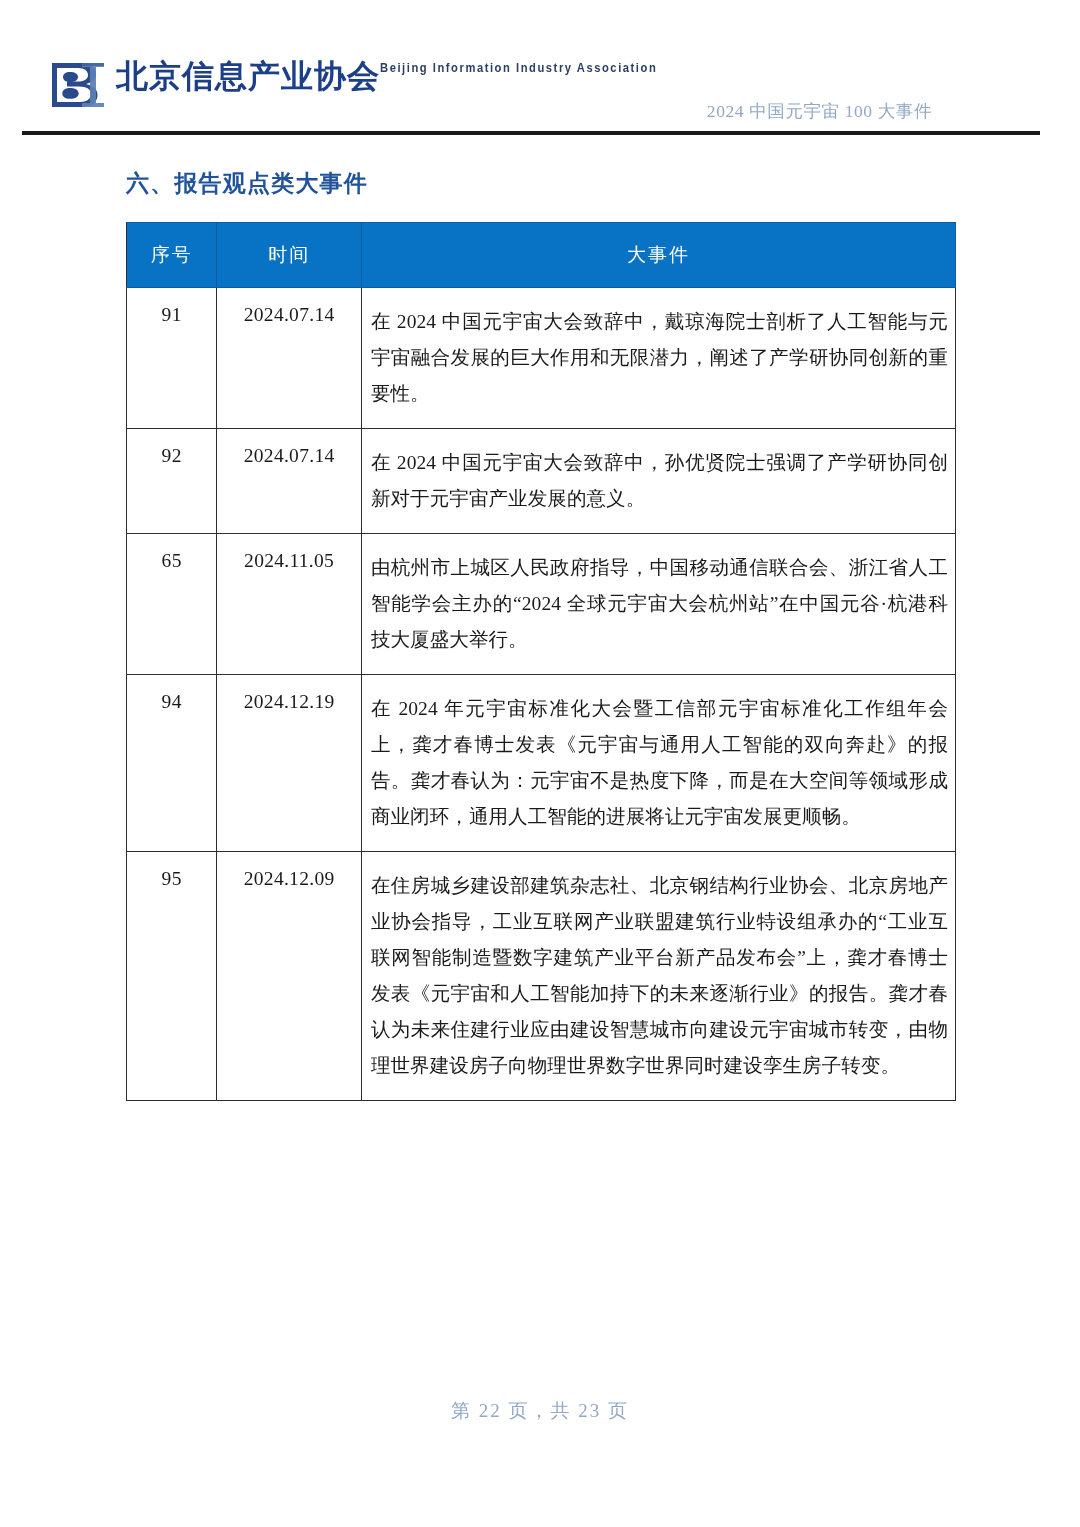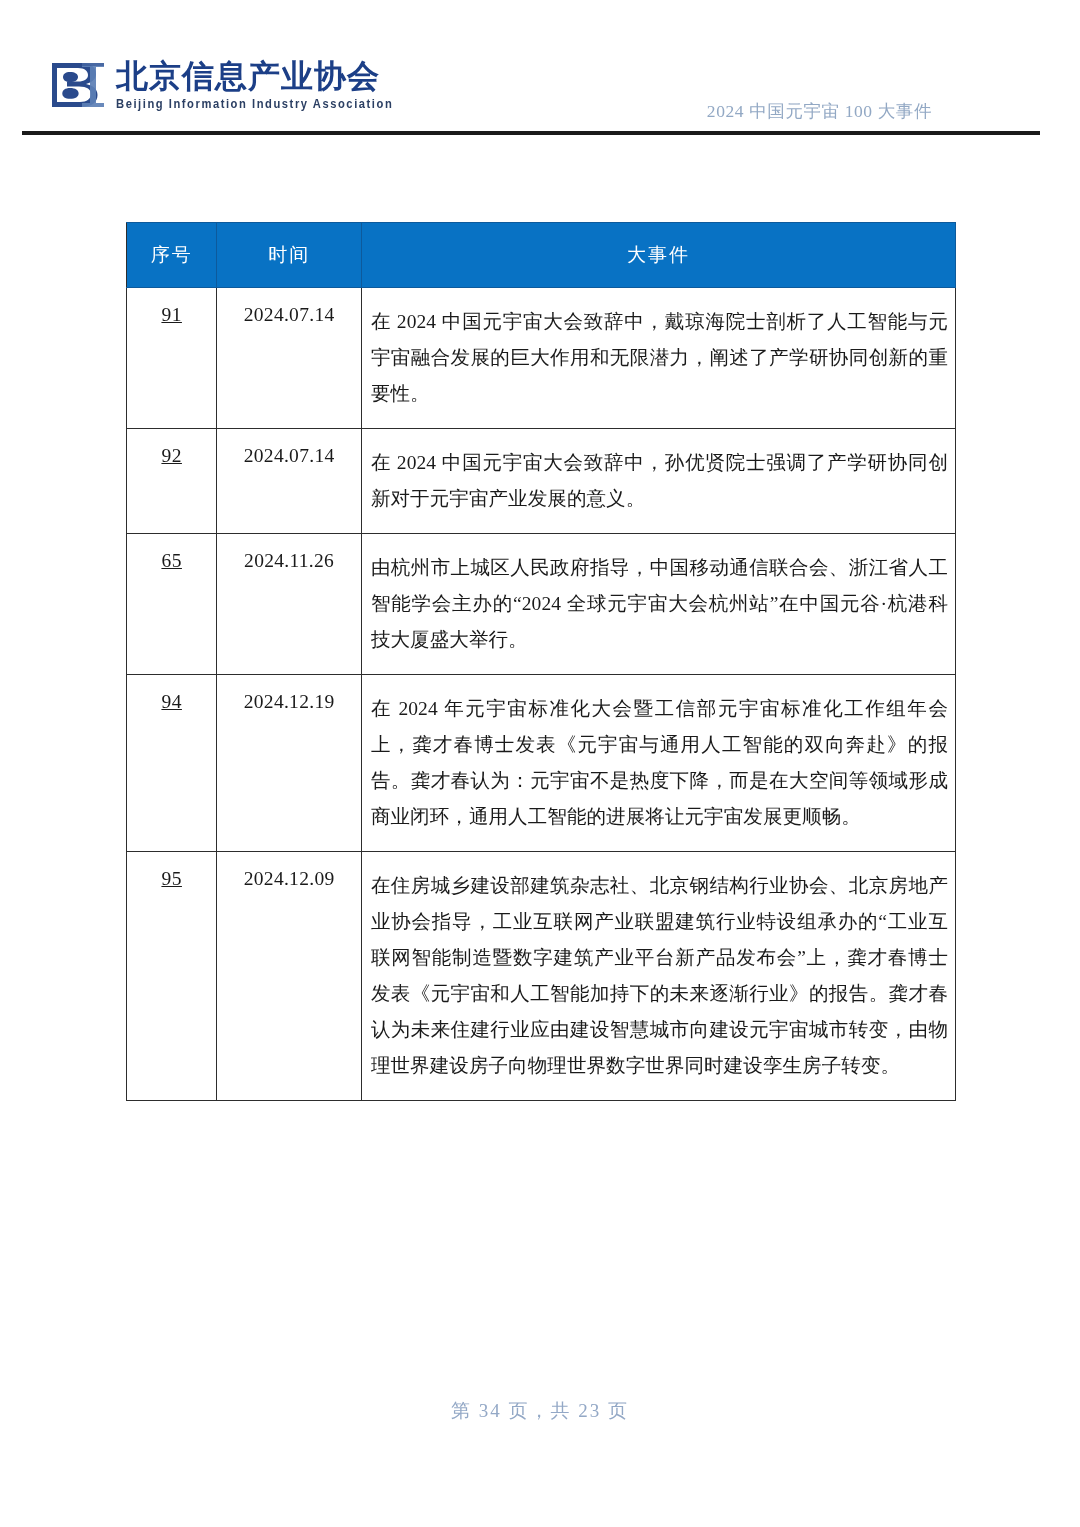--- a/index.html
+++ b/index.html
@@ -36,21 +36,21 @@
     align-items: flex-start;
   }
   .logo-mark {
     width: 58px;
     height: 56px;
     margin-right: 10px;
     flex: none;
   }
   .logo-text {
     display: flex;
-    flex-direction: column;
+    flex-direction: row;
     justify-content: flex-start;
     padding-top: 1px;
   }
   .logo-cn {
     font-family: "Liberation Sans", "DejaVu Sans", sans-serif;
     font-weight: bold;
     font-size: 32px;
     letter-spacing: 1px;
     line-height: 36px;
     color: #1c3f87;
@@ -135,21 +135,20 @@
   .col-event { width: 526px; }
 
   .events-table tbody td {
     padding-top: 16px;
     padding-bottom: 16px;
     font-size: 19.5px;
   }
   td.cell-no {
     text-align: center;
     letter-spacing: 0.5px;
-    text-decoration: underline;
   }
   td.cell-time {
     text-align: center;
     letter-spacing: 0.3px;
     white-space: nowrap;
   }
   td.cell-event {
     padding-left: 9px;
     padding-right: 7px;
     line-height: 36px;
@@ -193,20 +192,21 @@
       <div class="logo-text">
         <div class="logo-cn">北京信息产业协会</div>
         <div class="logo-en">Beijing Information Industry Association</div>
       </div>
     </div>
 
     <div class="header-right">2024 中国元宇宙 100 大事件</div>
     <div class="header-rule"></div>
   </div>
 
+  <div class="section-heading">六、报告观点类大事件</div>
 
   <table class="events-table">
     <thead>
       <tr>
         <th class="col-no">序号</th>
         <th class="col-time">时间</th>
         <th class="col-event">大事件</th>
       </tr>
     </thead>
     <tbody>
@@ -219,21 +219,21 @@
       </tr>
       <tr>
         <td class="cell-no">92</td>
         <td class="cell-time">2024.07.14</td>
         <td class="cell-event">
             <span>在 2024 中国元宇宙大会致辞中，孙优贤院士强调了产学研协同创新对于元宇宙产业发展的意义。</span>
           </td>
       </tr>
       <tr>
         <td class="cell-no">65</td>
-        <td class="cell-time">2024.11.26</td>
+        <td class="cell-time">2024.11.05</td>
         <td class="cell-event">
             <span>由杭州市上城区人民政府指导，中国移动通信联合会、浙江省人工智能学会主办的“2024 全球元宇宙大会杭州站”在中国元谷·杭港科技大厦盛大举行。</span>
           </td>
       </tr>
       <tr>
         <td class="cell-no">94</td>
         <td class="cell-time">2024.12.19</td>
         <td class="cell-event">
             <span>在 2024 年元宇宙标准化大会暨工信部元宇宙标准化工作组年会上，龚才春博士发表《元宇宙与通用人工智能的双向奔赴》的报告。龚才春认为：元宇宙不是热度下降，而是在大空间等领域形成商业闭环，通用人工智能的进展将让元宇宙发展更顺畅。</span>
           </td>
@@ -241,15 +241,15 @@
       <tr>
         <td class="cell-no">95</td>
         <td class="cell-time">2024.12.09</td>
         <td class="cell-event">
             <span>在住房城乡建设部建筑杂志社、北京钢结构行业协会、北京房地产业协会指导，工业互联网产业联盟建筑行业特设组承办的“工业互联网智能制造暨数字建筑产业平台新产品发布会”上，龚才春博士发表《元宇宙和人工智能加持下的未来逐渐行业》的报告。龚才春认为未来住建行业应由建设智慧城市向建设元宇宙城市转变，由物理世界建设房子向物理世界数字世界同时建设孪生房子转变。</span>
           </td>
       </tr>
     </tbody>
   </table>
 
-  <div class="page-footer">第 34 页，共 23 页</div>
+  <div class="page-footer">第 22 页，共 23 页</div>
 
 </div>
 
 </body></html>

